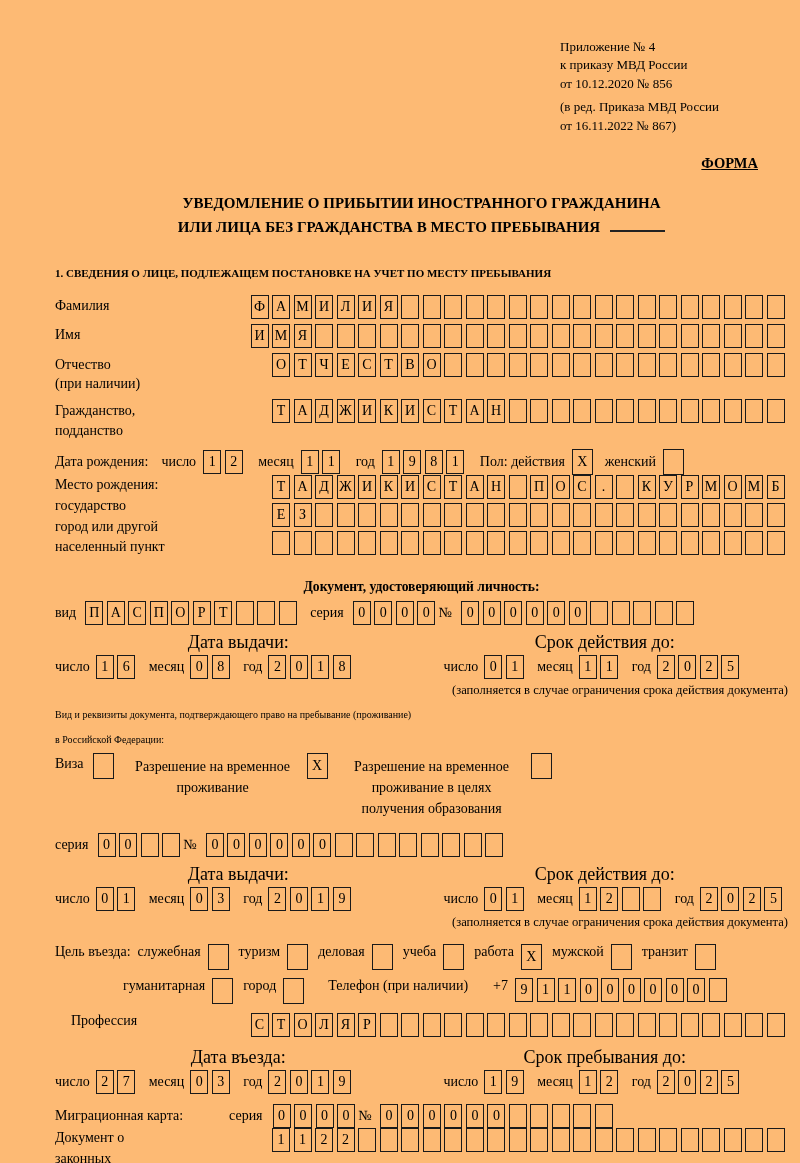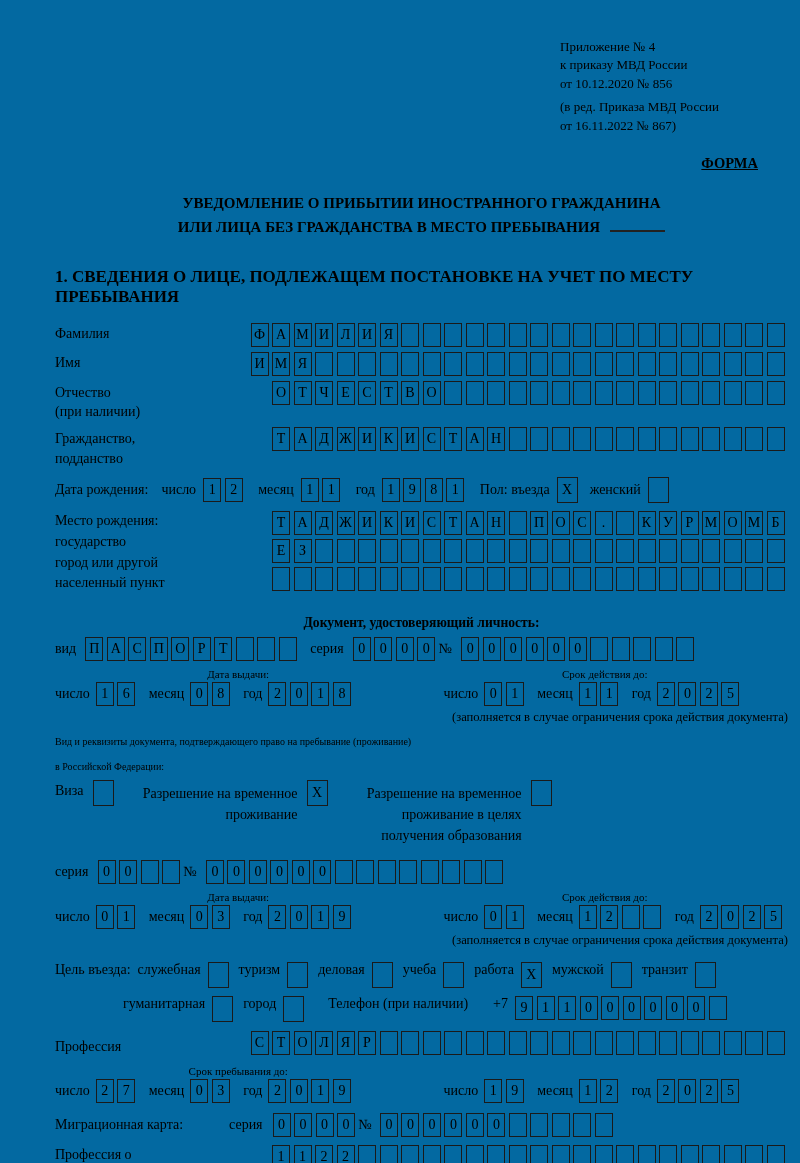--- a/index.html
+++ b/index.html
@@ -1,33 +1,33 @@
 <!DOCTYPE html>
 <html><head>
 <meta charset="utf-8">
 <style>
   * { margin:0; padding:0; box-sizing:border-box; }
   html,body { background:#fff; }
   .page {
-    width:800px; height:1163px; background:#0369a1; color:#000;
+    width:800px; height:1163px; background:#fdba74; color:#000;
     font-family:"Liberation Serif","DejaVu Serif",serif;
     font-size:14px; padding:38px 8px 0 55px; position:relative; overflow:hidden;
   }
   .content { width:745px; padding-right:12px; }
 
   
   .header-block { margin-left:505px; font-size:13px; line-height:1.42; }
   .header-block .gap { height:5px; }
 
   .forma { text-align:right; padding-right:30px; font-weight:bold; font-size:14.5px; margin-top:20px;text-decoration:underline; }
 
   .title { text-align:center; font-weight:bold; font-size:15px; line-height:1.55; margin-top:20px; }
   .blank-line { display:inline-block; width:55px; border-bottom:2px solid #222; margin-left:10px; }
 
-  .section-heading { font-weight:bold; font-size:17px; margin-top:28px; }
+  .section-heading { font-weight:bold; font-size:11px; margin-top:28px; }
 
   
   .row { display:flex; align-items:flex-start; margin-top:5px; }
   .label { font-size:14px; padding-top:3px; }
   .cells { display:flex; }
   .cells.right { margin-left:auto; }
   .cell {
     display:inline-block; width:18px; height:24px; border:1.5px solid #1a1a1a;
     margin-right:3.5px; text-align:center; line-height:22px; font-size:14px; flex:0 0 auto;
   }
@@ -37,60 +37,60 @@
   }
 
   .two-line-label { line-height:1.4; padding-top:2px; }
 
   
   .inline-row { display:flex; align-items:center; margin-top:9px; }
   .inline-row .dl { margin:0 7px 0 0; }
   .inline-row .grp { display:flex; margin-right:12px; }
 
   
-  .split { display:flex; margin-top:8px; }
+  .split { display:flex; }
   .split .left-labels { width:140px; line-height:1.48; flex:0 0 auto; }
   .split .box-rows { flex:1; }
   .split .box-rows .cells { justify-content:flex-end; margin-bottom:4px; }
   .split2 .box-rows .cells { margin-bottom:8px; }
 
   .doc-heading { text-align:center; font-weight:bold; font-size:13.6px; margin-top:20px; }
 
   
   .vid-row { display:flex; align-items:center; margin-top:6px; }
   .vid-row .lbl { margin-right:9px; }
   .vid-row .sp { width:10px; }
 
   
-  .dates-heads { display:flex; margin-top:7px; font-size:11px; }
+  .dates-heads { display:flex; margin-top:7px; font-size:18px; }
   .dates-heads .dh { width:50%; text-align:center; }
   .dates-row { display:flex; margin-top:2px; }
   .dhalf { width:50%; display:flex; align-items:center; }
   .dhalf .dl { margin-right:6px; }
   .dhalf .grp { display:flex; margin-right:10px; }
   .dhalf.rhalf { padding-left:22px; }
   .note-right { text-align:right; font-size:12.6px; margin-top:4px; }
 
   .plain-line { margin-top:9px; font-size:10px; line-height:1.55; }
 
   
   .stay-options { display:flex; margin-top:6px; align-items:flex-start; }
   .stay-options .opt { display:flex; align-items:flex-start; margin-right:14px; }
   .stay-options .opt .ol { margin-right:9px; padding-top:3px; }
-  .stay-options .opt .ol.center { text-align:right; line-height:1.5; }
+  .stay-options .opt .ol.center { text-align:center; line-height:1.5; }
   .w160 { max-width:170px; }
   .w175 { max-width:180px; }
 
   
   .purpose-row { display:flex; align-items:flex-start; margin-top:14px; flex-wrap:nowrap; }
   .purpose-row .pl { margin-right:7px; }
   .purpose-row .checkbox { margin-right:10px; }
   .indent { margin-left:68px; }
 
-  .prof-row { display:flex; align-items:flex-end; margin-top:9px; }
+  .prof-row { display:flex; align-items:flex-start; margin-top:9px;margin-left:16px; }
 
   .mig-row { display:flex; align-items:center; margin-top:10px; }
   .mig-row .lbl { margin-right:14px; }
 </style>
 </head>
 <body>
 
 <div class="page">
 <div class="content">
 
@@ -254,21 +254,21 @@
           <span class="cell">1</span>
           <span class="cell">1</span>
         </span>
     <span class="dl">год</span>
     <span class="grp">
           <span class="cell">1</span>
           <span class="cell">9</span>
           <span class="cell">8</span>
           <span class="cell">1</span>
         </span>
-    <span class="dl">Пол: въезда</span>
+    <span class="dl">Пол: действия</span>
     <span class="checkbox">X</span>
     <span class="dl" style="margin-left:12px;">женский</span>
     <span class="checkbox"></span>
   </div>
 
   <div class="split">
     <div class="left-labels">
       <div>Место рождения:</div>
       <div>государство</div>
       <div>город или другой</div>
@@ -599,20 +599,21 @@
           <span class="cell"></span>
           <span class="cell"></span>
           <span class="cell"></span>
           <span class="cell"></span>
           <span class="cell"></span>
           <span class="cell"></span>
         </span>
   </div>
 
   <div class="dates-heads" style="margin-top:10px;">
+    <span class="dh">Дата въезда:</span>
     <span class="dh">Срок пребывания до:</span>
   </div>
   <div class="dates-row">
     <div class="dhalf">
       <span class="dl">число</span>
       <span class="grp">
             <span class="cell">2</span>
             <span class="cell">7</span>
           </span>
       <span class="dl">месяц</span>
@@ -669,21 +670,21 @@
           <span class="cell"></span>
           <span class="cell"></span>
           <span class="cell"></span>
           <span class="cell"></span>
           <span class="cell"></span>
         </span>
   </div>
 
   <div class="split split2">
     <div class="left-labels">
-      <div>Профессия о</div>
+      <div>Документ о</div>
       <div>законных</div>
 
     </div>
     <div class="box-rows">
       <div class="cells">
             <span class="cell">1</span>
             <span class="cell">1</span>
             <span class="cell">2</span>
             <span class="cell">2</span>
             <span class="cell"></span>

